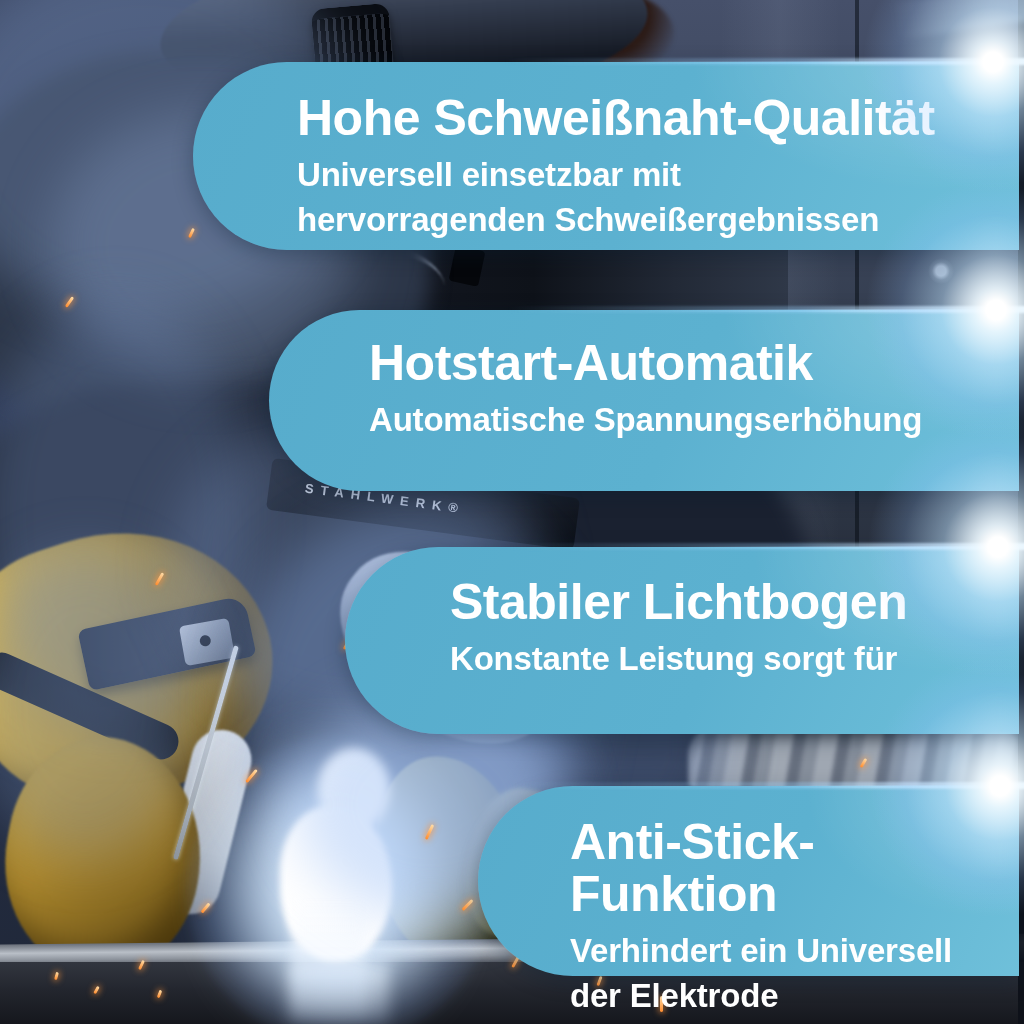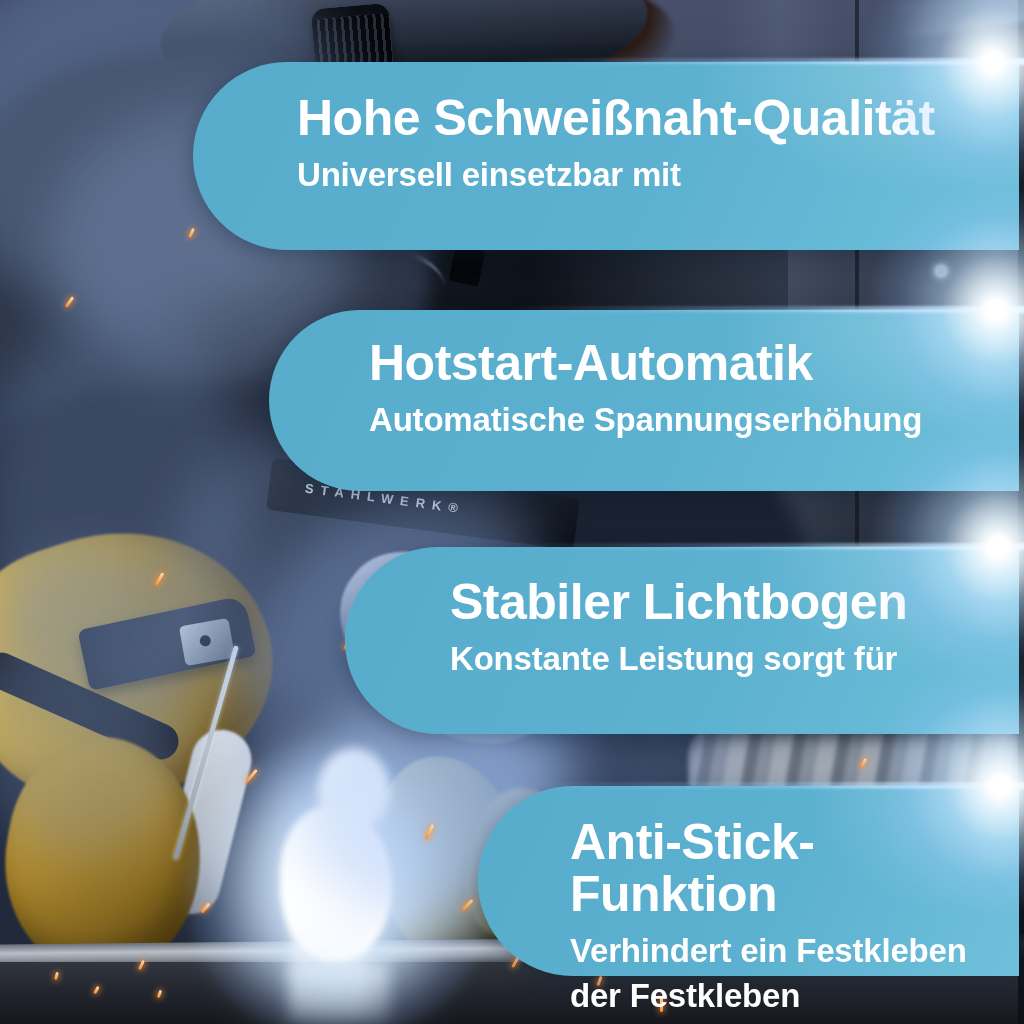--- a/index.html
+++ b/index.html
@@ -241,33 +241,34 @@
       <i></i>
       <i></i>
   </div>
 
   <div class="right-edge"></div>
   <div class="corner-streak"></div>
 
   <section class="banner b1">
     <h2>Hohe Schweißnaht-Qualität</h2>
     <p>Universell einsetzbar mit</p>
+    <p>hervorragenden Schweißergebnissen</p>
   </section>
   <section class="banner b2">
     <h2>Hotstart-Automatik</h2>
     <p>Automatische Spannungserhöhung</p>
   </section>
   <section class="banner b3">
     <h2>Stabiler Lichtbogen</h2>
     <p>Konstante Leistung sorgt für</p>
   </section>
   <section class="banner b4">
     <h2>Anti-Stick-Funktion</h2>
-    <p>Verhindert ein Festkleben</p>
-    <p>der Festkleben</p>
+    <p>Verhindert ein Universell</p>
+    <p>der Elektrode</p>
   </section>
 
   <div class="flare f1">
     <div class="streak"></div>
     <div class="beam"></div>
     <div class="glow"></div>
   </div>
   <div class="flare f2">
     <div class="streak"></div>
     <div class="beam"></div>

